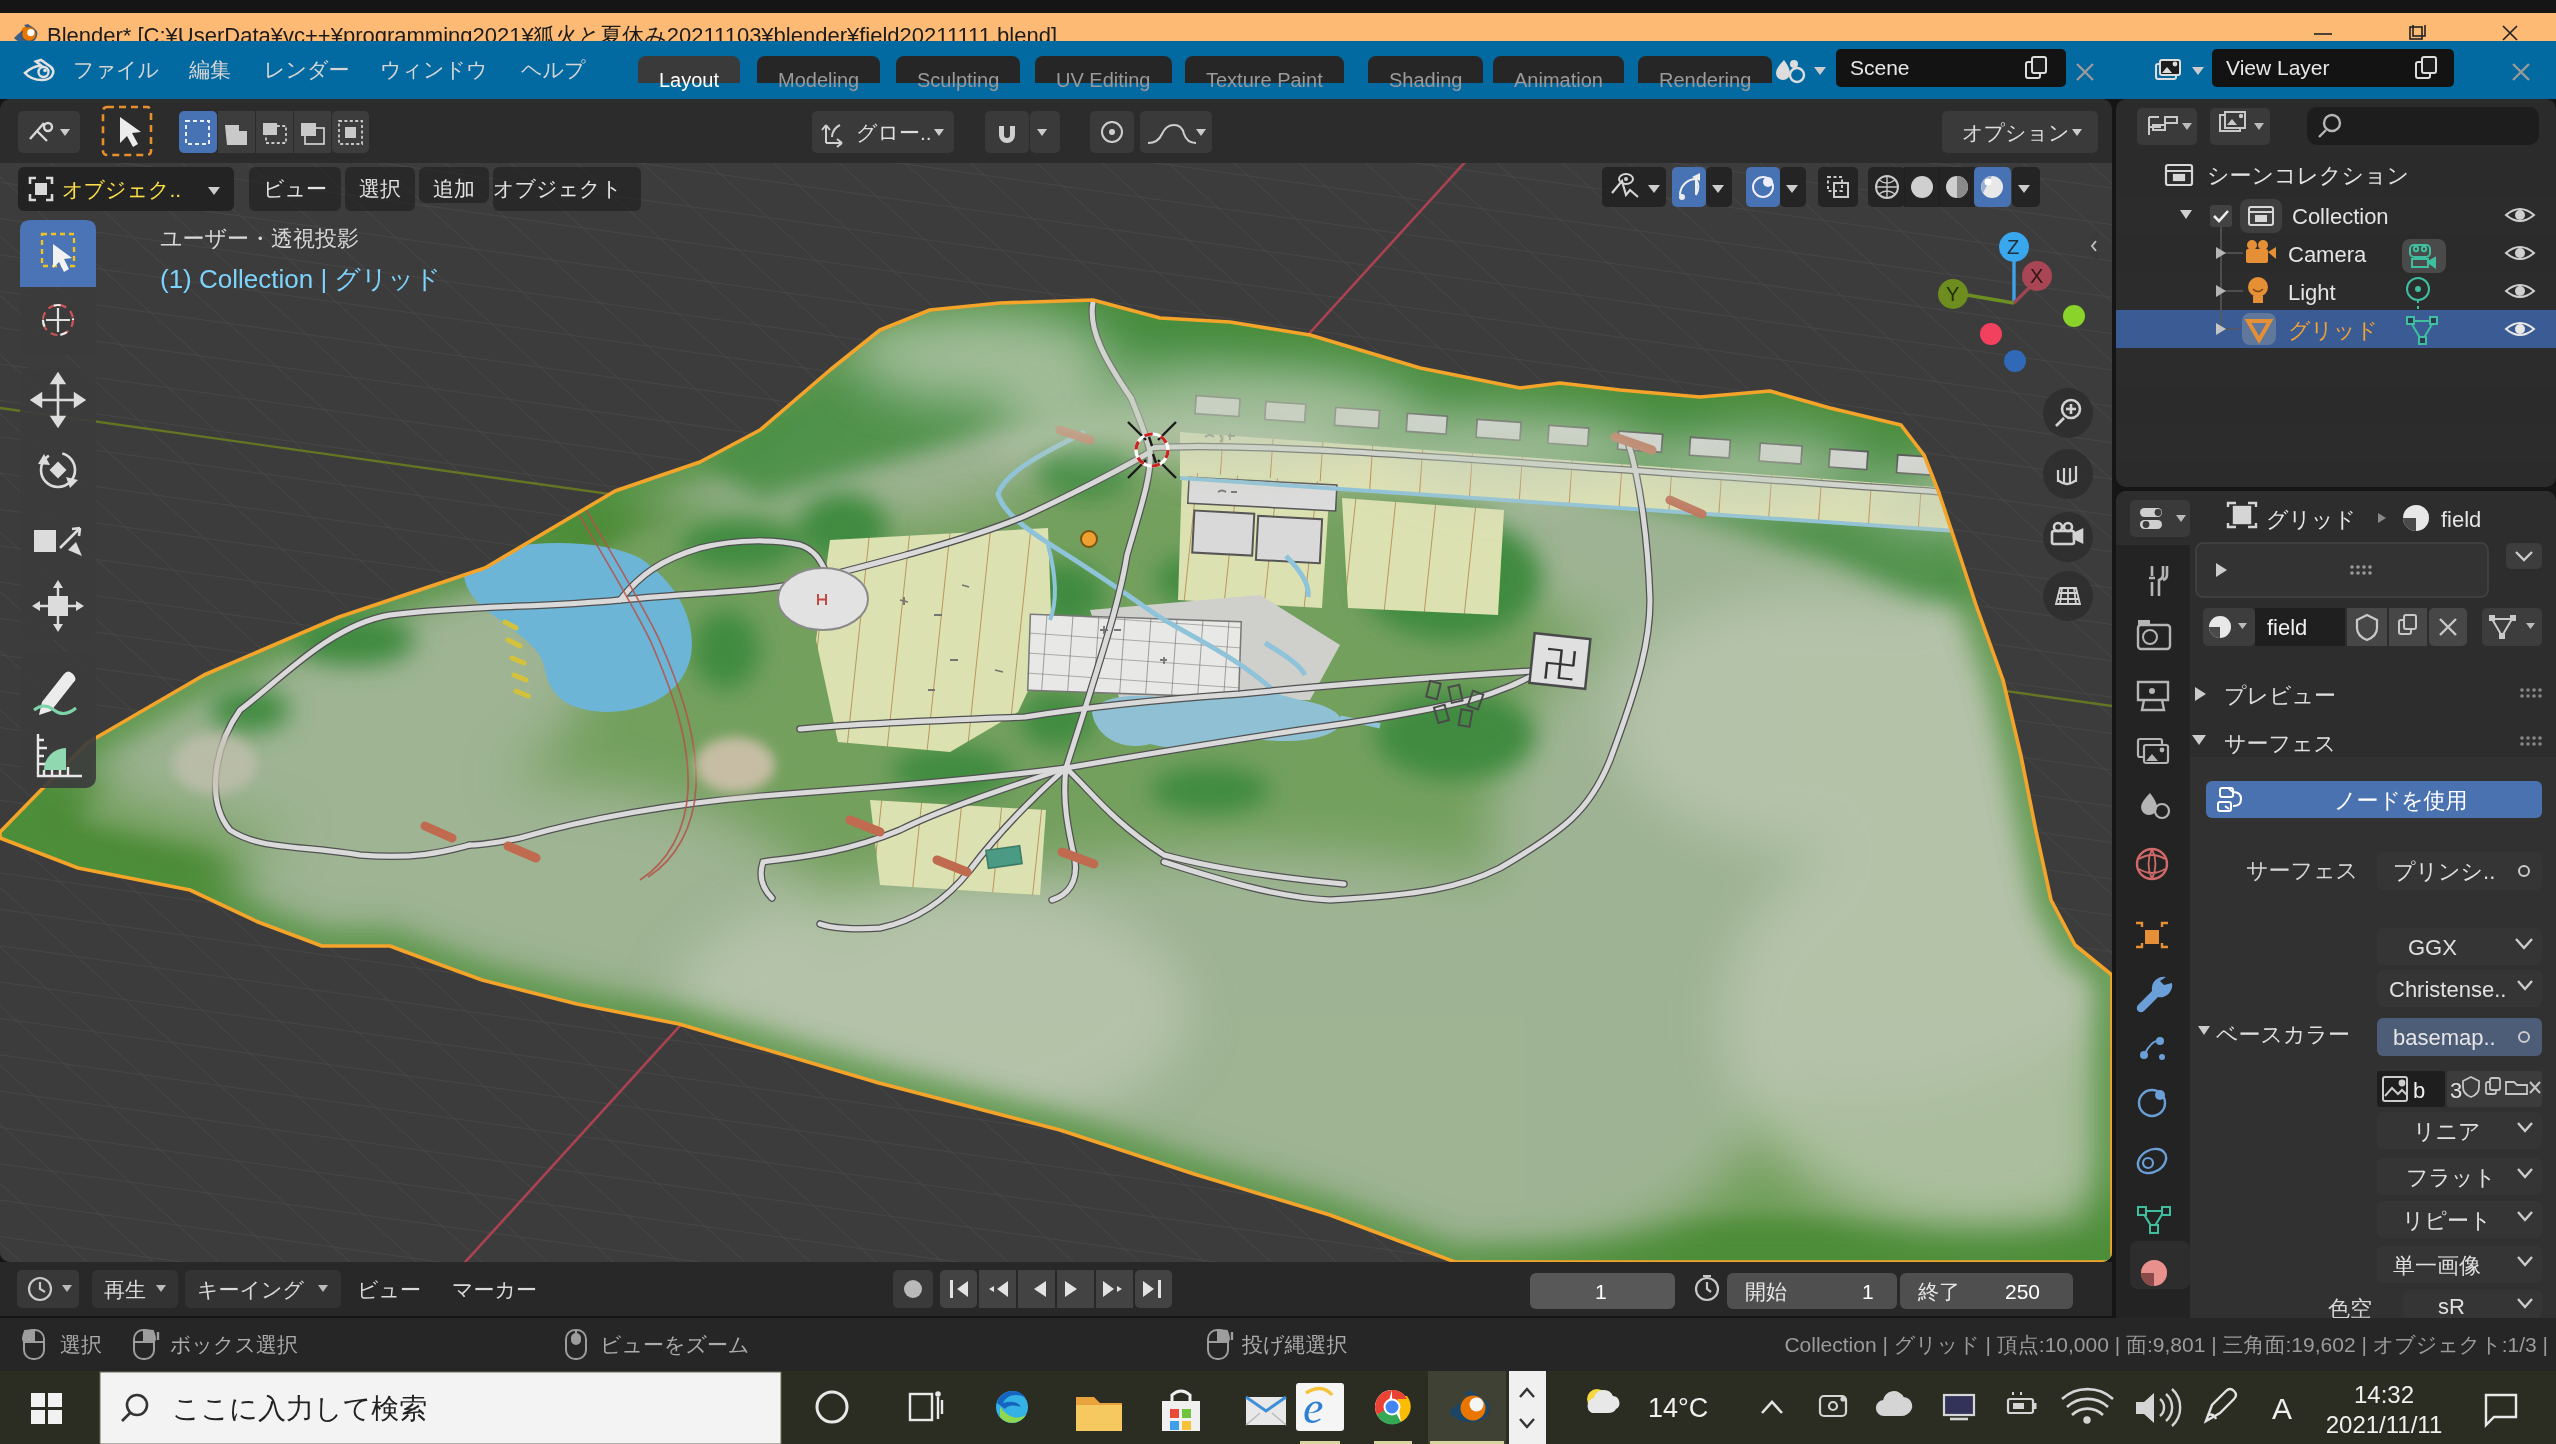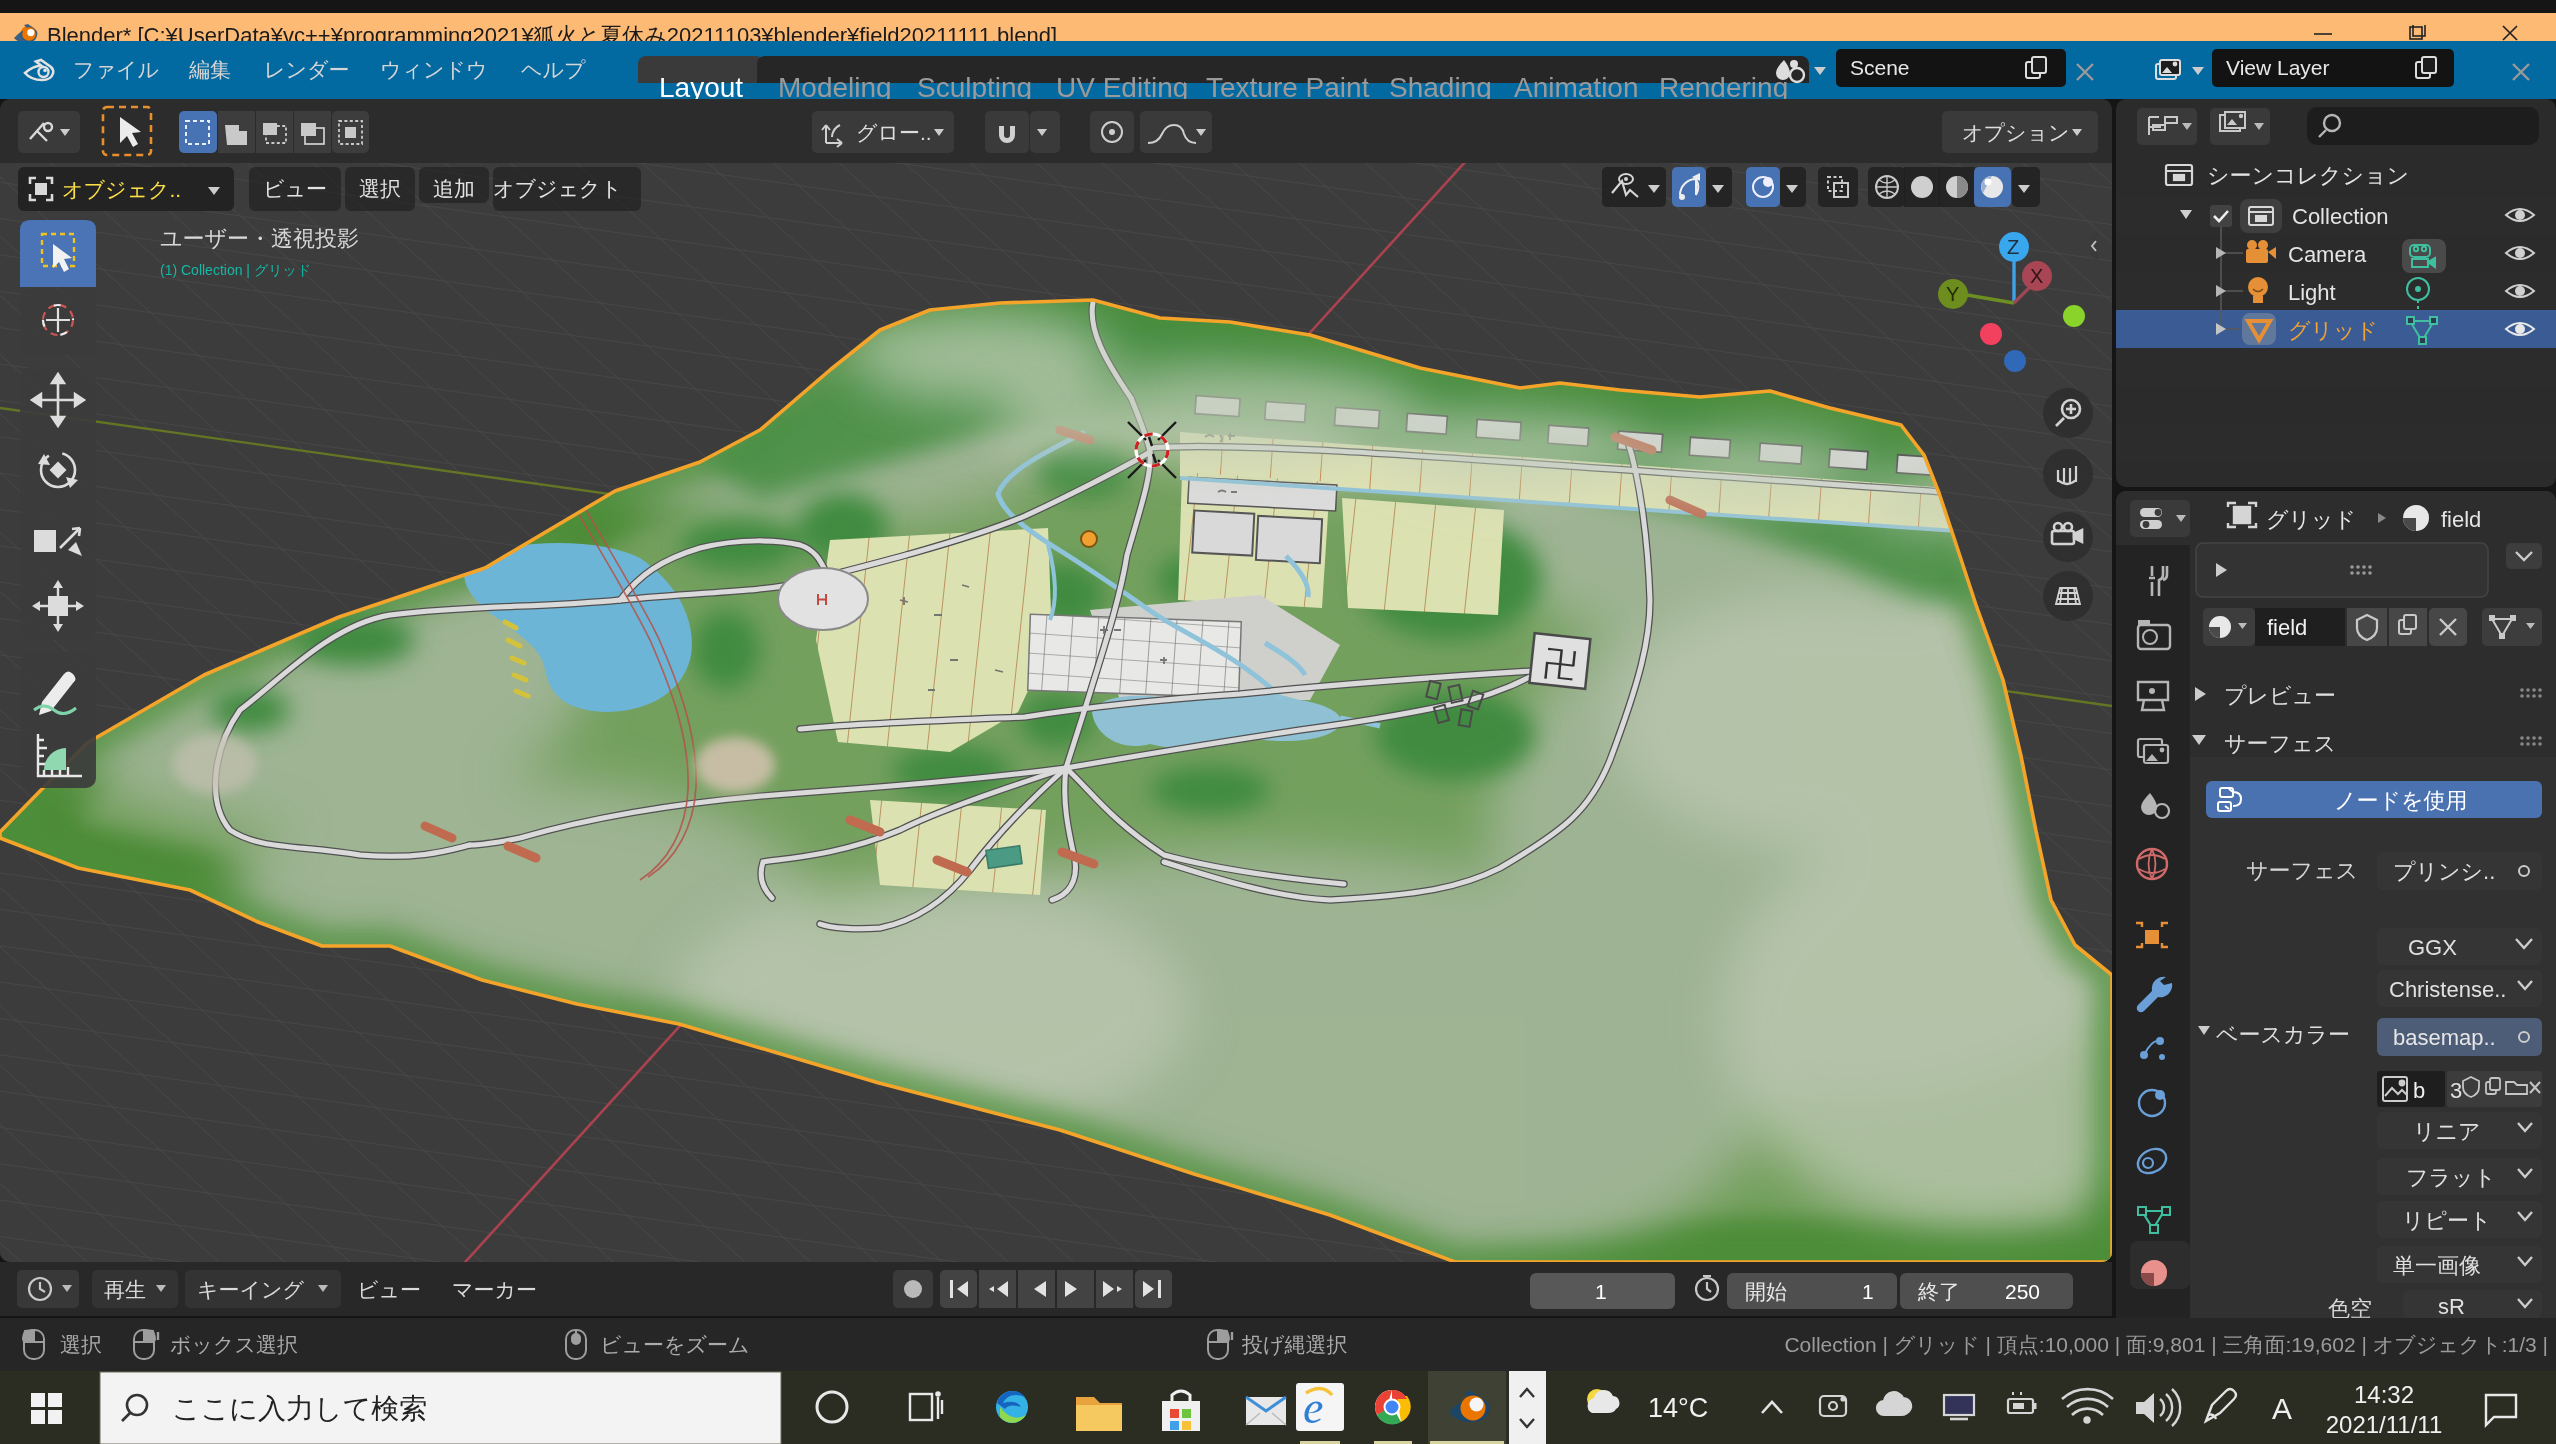--- a/index.html
+++ b/index.html
@@ -4,21 +4,21 @@
 *{margin:0;padding:0;box-sizing:border-box}
 html,body{width:2556px;height:1444px;overflow:hidden;background:#151515;font-family:"Liberation Sans",sans-serif}
 #app{position:relative;width:2556px;height:1444px}
 .abs{position:absolute}
 
 #titlebar{left:0;top:13px;width:2556px;height:48px;background:#fdba74;color:#1b1b1b;font-size:22px}
 #titlebar .t{position:absolute;left:47px;top:8px;white-space:nowrap}
 
 #menubar{left:0;top:41px;width:2556px;height:58px;background:#0369a1;color:#d5d5d5;font-size:21px}
 .mi{position:absolute;top:15px;white-space:nowrap}
-.tab{position:absolute;top:15px;height:27px;line-height:40px;padding:12px 21px;color:#9a9a9a;background:#262626;border-radius:8px 8px 0 0;font-size:28px;white-space:nowrap}
+.tab{position:absolute;top:15px;height:27px;line-height:40px;padding:4px 21px;color:#9a9a9a;background:#262626;border-radius:8px 8px 0 0;font-size:20px;white-space:nowrap}
 .tab.on{background:#3a3a3a;color:#fff}
 
 .wdg{position:absolute;background:#1c1c1c;border-radius:5px;height:38px;top:8px}
 
 #toolset{left:0;top:99px;width:2112px;height:64px;background:#2c2c2c;border-radius:10px 10px 0 0}
 
 #outliner{left:2116px;top:99px;width:440px;height:388px;background:#2b2b2b;border-radius:10px;overflow:hidden}
 #props{left:2116px;top:491px;width:440px;height:827px;background:#2d2d2d;border-radius:10px 10px 0 0;overflow:hidden}
 
 #timeline{left:0;top:1262px;width:2112px;height:54px;background:#282828;border-radius:0 0 10px 10px}
@@ -463,21 +463,21 @@
   <circle cx="361" cy="24" r="11" fill="#cfcfcf"></circle>
           <path d="M361,13 a11,11 0 0 1 0,22 z" fill="#8a8a8a"></path>
   <circle cx="396" cy="24" r="11" fill="#e8e8e8"></circle>
           <path d="M396,13 a11,11 0 0 0 -9,17 z" fill="#9ab0d0"></path>
           <circle cx="392" cy="19" r="3.5" fill="#fff"></circle>
   <path d="M422,22 l12,0 l-6,8z" fill="#ccc"></path>
  </g>
 </svg>
 
 <div class="abs txt" style="left:160px;top:61px;color:#d8d8d8;font-size:22px">ユーザー・透視投影</div>
-<div class="abs txt" style="left:160px;top:99px;color:#14b8a6;font-size:14px">(1) Collection | グリッド</div>
+<div class="abs txt" style="left:160px;top:99px;color:#7dd3fc;font-size:26px">(1) Collection | グリッド</div>
 
 <svg class="abs" style="left:20px;top:57px" width="78" height="600" viewBox="0 0 78 600">
  <g>
   <path d="M0,10 q0,-10 10,-10 l56,0 q10,0 10,10 l0,57 l-76,0 z" fill="#4a74b5"></path>
   <rect x="0" y="69" width="76" height="66" fill="#3c3c3c" opacity="0.92"></rect>
           <path d="M0,135 l76,0 l0,0 q0,0 0,0" fill="#3c3c3c"></path>
   <rect x="22" y="14" width="32" height="32" fill="none" stroke="#f0c420" stroke-width="2.4" stroke-dasharray="5 4"></rect>
   <path d="M33,24 L33,48 L39,42 L44,52 L49,49 L44,39 L52,38 Z" fill="#f2f2f2"></path>
   <g stroke="#e0e0e0" stroke-width="2.2" fill="none">
    <circle cx="38" cy="100" r="15" stroke-dasharray="7 5" stroke="#c55"></circle>

